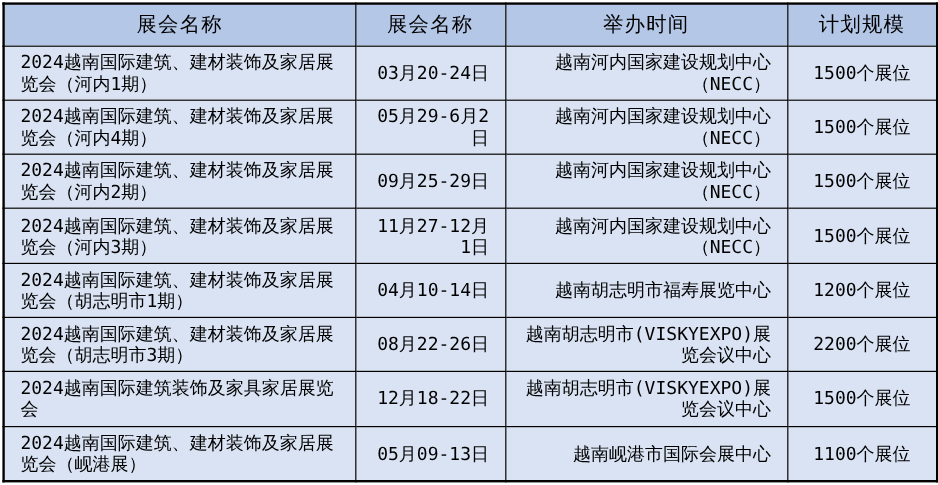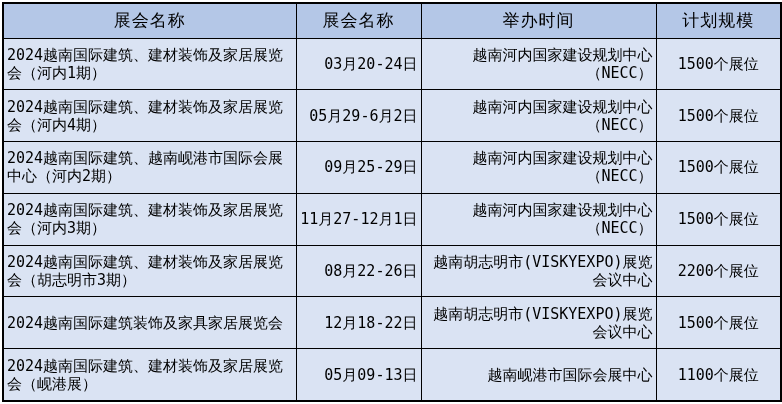--- a/index.html
+++ b/index.html
@@ -35,21 +35,21 @@
     font-weight: normal;
     text-align: center;
     height: 35px;
     letter-spacing: 1px;
     padding: 2px;
   }
   table.exhibitions td {
     background: #dae3f3;
     font-size: 15px;
     line-height: 18px;
-    padding: 1px 3px;
+    padding: 1px 13px;
   }
   td.cell-name   { text-align: left;  padding-left: 3px; }
   td.cell-date   { text-align: right; }
   td.cell-venue  { text-align: right;  padding-left: 6px; }
   td.cell-scale  { text-align: center; }
   col.c-name  { width: 293px; }
   col.c-date  { width: 125px; }
   col.c-venue { width: 235px; }
   col.c-scale { width: 125px; }
 </style>
@@ -79,30 +79,36 @@
         <td class="cell-venue">越南河内国家建设规划中心（NECC）</td>
         <td class="cell-scale">1500个展位</td>
       </tr>
       <tr>
         <td class="cell-name">2024越南国际建筑、建材装饰及家居展览会（河内4期）</td>
         <td class="cell-date">05月29-6月2日</td>
         <td class="cell-venue">越南河内国家建设规划中心（NECC）</td>
         <td class="cell-scale">1500个展位</td>
       </tr>
       <tr>
-        <td class="cell-name">2024越南国际建筑、越南岘港市国际会展中心（河内2期）</td>
+        <td class="cell-name">2024越南国际建筑、建材装饰及家居展览会（河内2期）</td>
         <td class="cell-date">09月25-29日</td>
         <td class="cell-venue">越南河内国家建设规划中心（NECC）</td>
         <td class="cell-scale">1500个展位</td>
       </tr>
       <tr>
         <td class="cell-name">2024越南国际建筑、建材装饰及家居展览会（河内3期）</td>
         <td class="cell-date">11月27-12月1日</td>
         <td class="cell-venue">越南河内国家建设规划中心（NECC）</td>
         <td class="cell-scale">1500个展位</td>
+      </tr>
+      <tr>
+        <td class="cell-name">2024越南国际建筑、建材装饰及家居展览会（胡志明市1期）</td>
+        <td class="cell-date">04月10-14日</td>
+        <td class="cell-venue">越南胡志明市福寿展览中心</td>
+        <td class="cell-scale">1200个展位</td>
       </tr>
       <tr>
         <td class="cell-name">2024越南国际建筑、建材装饰及家居展览会（胡志明市3期）</td>
         <td class="cell-date">08月22-26日</td>
         <td class="cell-venue">越南胡志明市(VISKYEXPO)展览会议中心</td>
         <td class="cell-scale">2200个展位</td>
       </tr>
       <tr>
         <td class="cell-name">2024越南国际建筑装饰及家具家居展览会</td>
         <td class="cell-date">12月18-22日</td>

